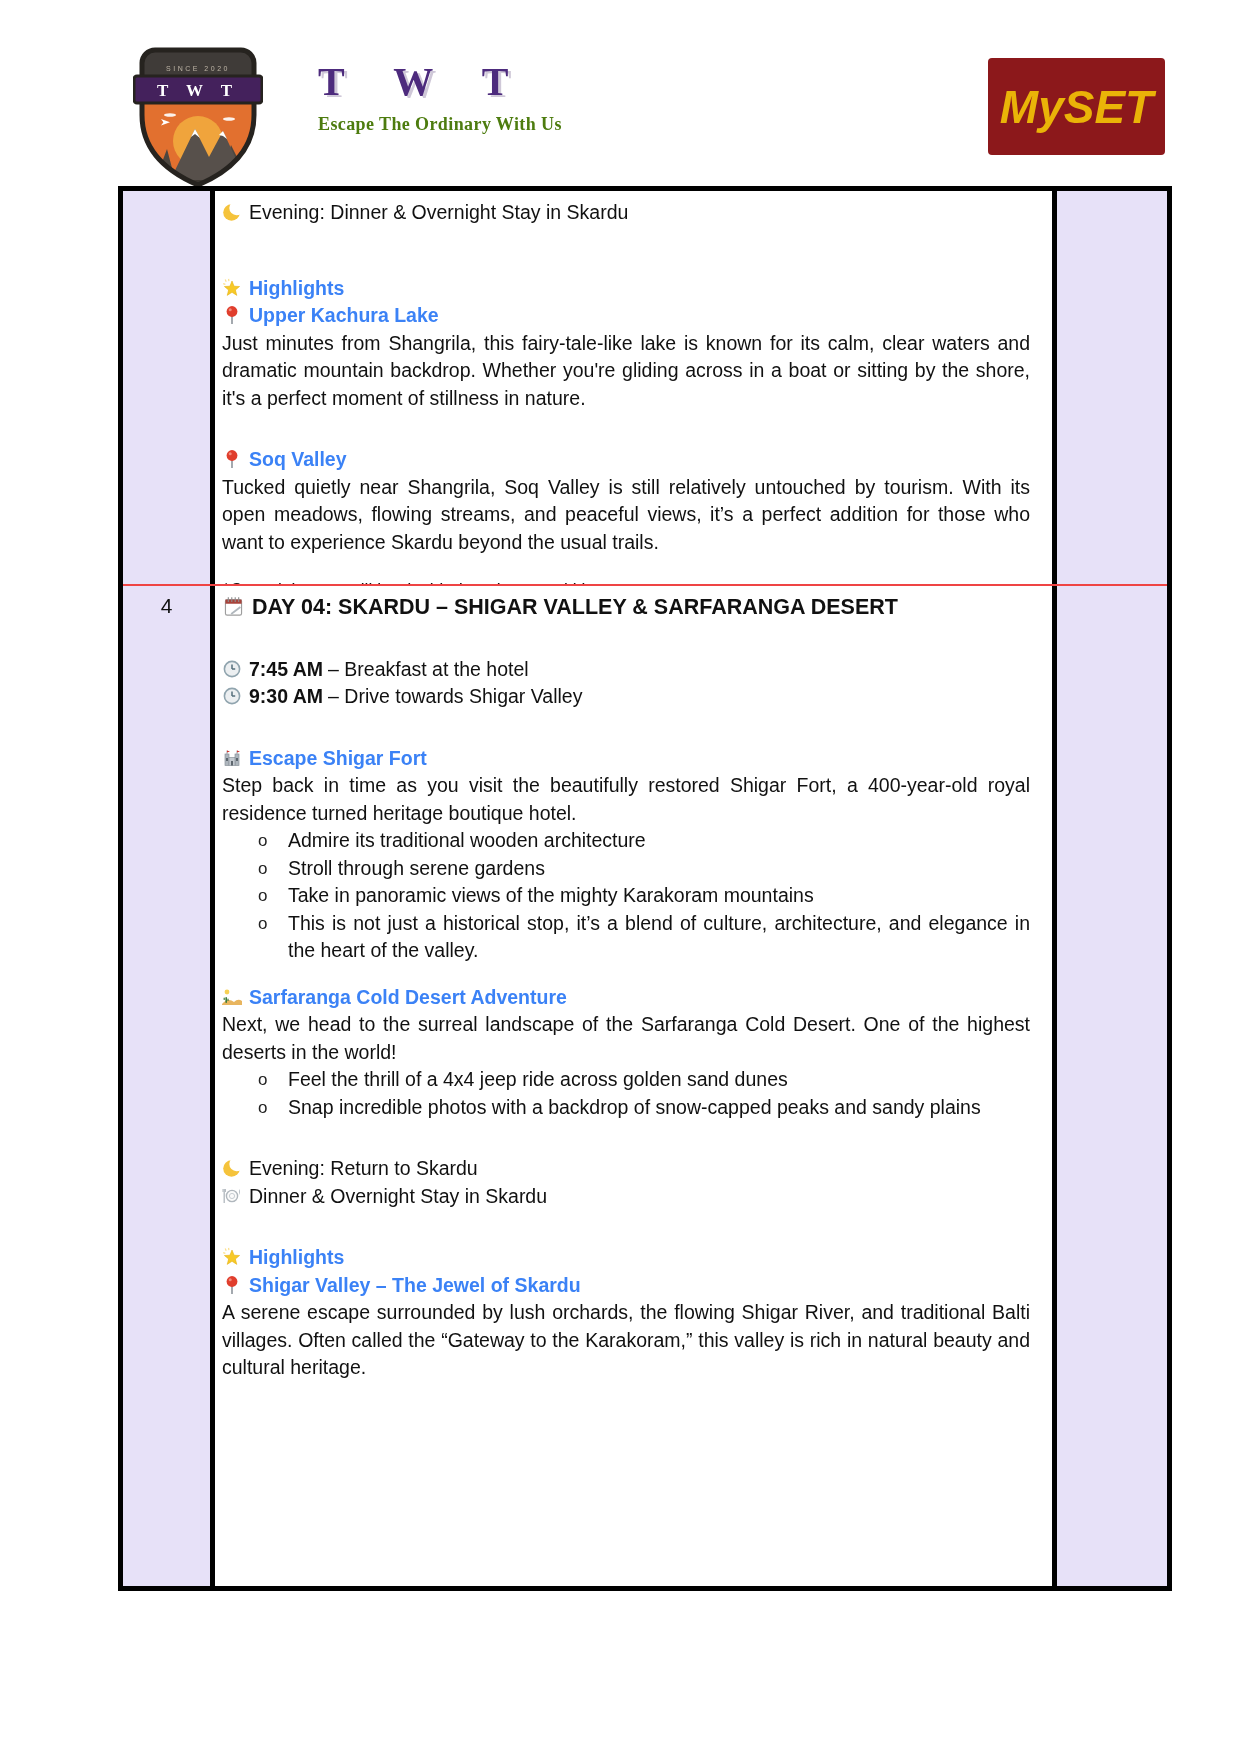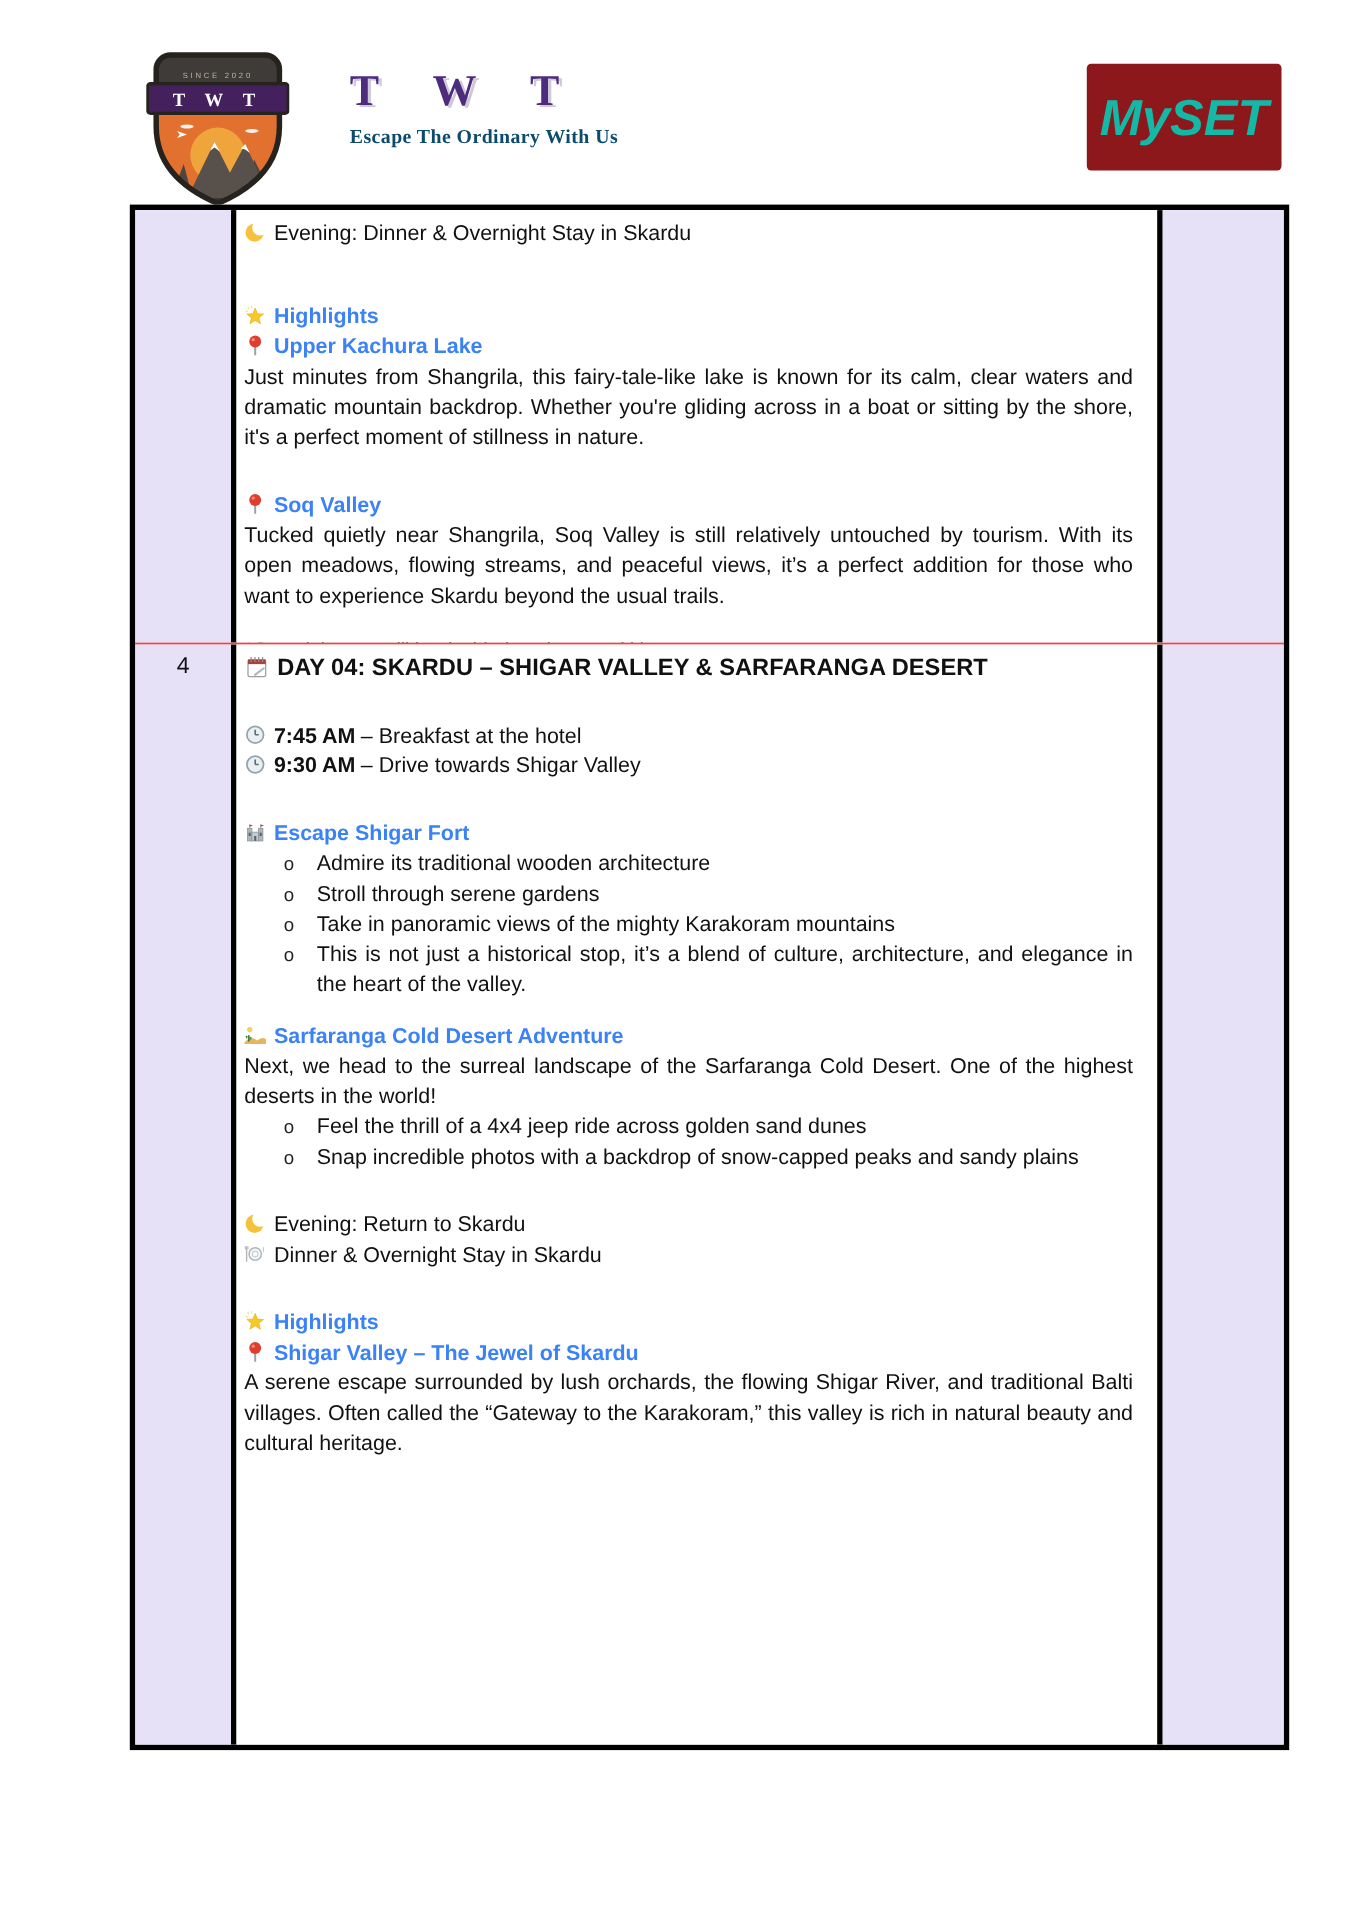--- a/index.html
+++ b/index.html
@@ -5,24 +5,24 @@
   html,body{margin:0;padding:0;background:#ffffff;}
   body{width:1240px;height:1753px;position:relative;font-family:"Liberation Sans",sans-serif;color:#111;}
 
   
   .header{position:absolute;left:0;top:0;width:1149px;height:186px;}
   .shield{position:absolute;left:133px;top:45px;width:130px;height:142px;}
   .brand{position:absolute;left:318px;top:58px;}
   .brand-name{font-family:"Liberation Serif",serif;font-weight:bold;font-size:40px;
               letter-spacing:20px;color:#4d2b7d;text-shadow:3px 2px 0 #cfc8d8;}
   .brand-tagline{font-family:"Liberation Serif",serif;font-weight:bold;font-size:18px;
-                 color:#0c4a6e;margin-top:9px;letter-spacing:.4px;}
+                 color:#4d7c0f;margin-top:9px;letter-spacing:.4px;}
   .myset{position:absolute;left:988px;top:58px;width:177px;height:97px;background:#8c181b;
          border-radius:4px;display:flex;align-items:center;justify-content:center;}
-  .myset-text{color:#14b8a6;font-weight:bold;font-style:italic;font-size:46px;letter-spacing:0px;text-align:right;}
+  .myset-text{color:#eab308;font-weight:bold;font-style:italic;font-size:46px;letter-spacing:0px;text-align:right;}
 
   
   .doc-table{position:absolute;left:118px;top:186px;width:1044px;border:5px solid #000;background:#fff;}
   .trow{display:flex;}
   .trow-divider{border-bottom:2px solid #ef4444;}
   .cell{overflow:hidden;box-sizing:border-box;}
   .cell-index{width:92px;background:#e7e1f8;border-right:5px solid #000;flex:0 0 auto;
               text-align:center;font-size:21px;padding-top:8px;color:#111;}
   .cell-main{flex:1 1 auto;background:#ffffff;border-right:5px solid #000;padding:8px 22px 0 7px;}
   .cell-side{width:110px;background:#e7e1f8;flex:0 0 auto;}
@@ -193,20 +193,21 @@
         <p class="line gap"><svg class="icon">
               <use href="#ic-clock"></use>
             </svg><b>7:45 AM</b><span class="rest">– Breakfast at the hotel</span></p>
         <p class="line"><svg class="icon">
               <use href="#ic-clock"></use>
             </svg><b>9:30 AM</b><span class="rest">– Drive towards Shigar Valley</span></p>
 
         <p class="line bold gap"><svg class="icon">
               <use href="#ic-castle"></use>
             </svg><span>Escape Shigar Fort</span></p>
+        <p class="para">Step back in time as you visit the beautifully restored Shigar Fort, a 400-year-old royal residence turned heritage boutique hotel.</p>
         <ul class="bullets">
           <li>Admire its traditional wooden architecture</li>
           <li>Stroll through serene gardens</li>
           <li>Take in panoramic views of the mighty Karakoram mountains</li>
           <li>This is not just a historical stop, it’s a blend of culture, architecture, and elegance in the heart of the valley.</li>
         </ul>
 
         <p class="line bold gap-sm"><svg class="icon">
               <use href="#ic-desert"></use>
             </svg><span>Sarfaranga Cold Desert Adventure</span></p>

